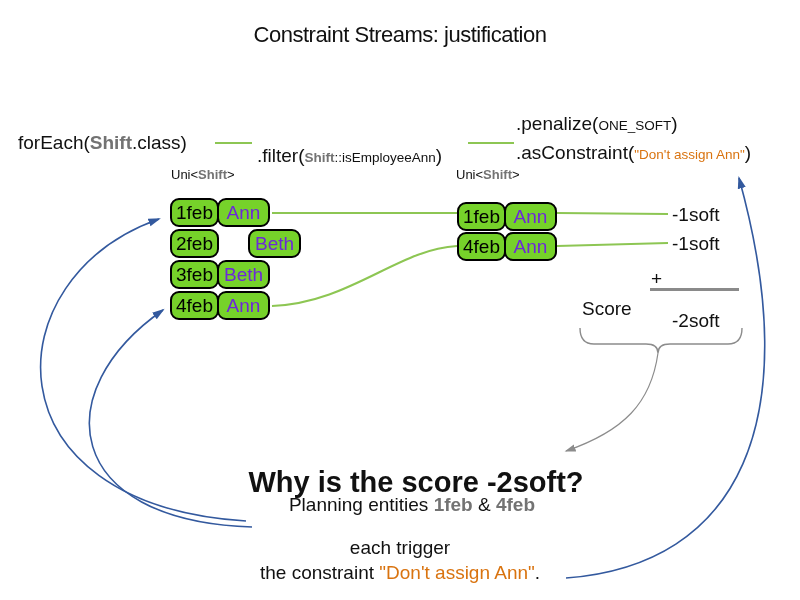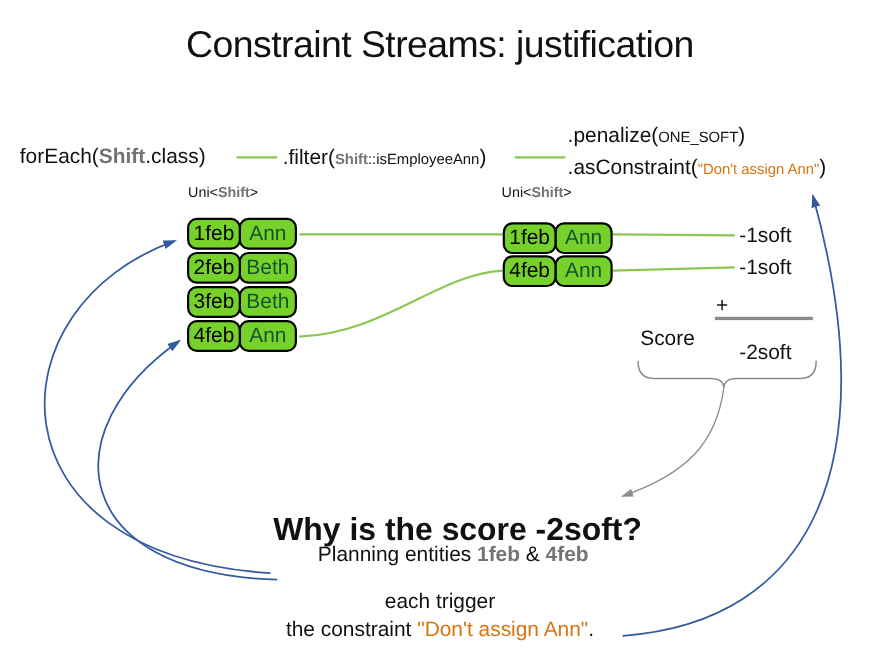--- a/index.html
+++ b/index.html
@@ -1,31 +1,31 @@
 <!DOCTYPE html>
 <html><head>
 <meta charset="utf-8">
 <style>
   html,body{margin:0;padding:0;background:#fff;}
   .slide{position:relative;width:800px;height:600px;background:#ffffff;overflow:hidden;
          font-family:"Liberation Sans",sans-serif;color:#111;}
   .abs{position:absolute;white-space:nowrap;}
   .center{left:0;width:800px;text-align:center;}
-  .title{top:22px;font-size:34px;letter-spacing:-0.5px;}
+  .title{top:22px;font-size:22px;letter-spacing:-0.5px;}
   .subtitle{top:66px;font-size:14px;}
   .code{font-size:19px;}
   .code .small{font-size:13.5px;}
   .green{color:#737373;font-weight:bold;}
   .orange{color:#d9730f;}
   .gray-sum-line{background:#8a8a8a;height:3px;width:89px;left:650px;top:288px;}
   .row{position:absolute;display:flex;}
   .cell{height:25px;border:2px solid #000;border-radius:9px;background:#76d22a;
         display:flex;align-items:center;justify-content:center;font-size:19px;}
   .cell.date{width:45px;color:#000;position:relative;z-index:2;}
-  .cell.name{width:49px;margin-left:-2px;z-index:1;color:#14532d;}
+  .cell.name{width:49px;margin-left:-2px;z-index:1;color:#6d28d9;}
   .uni{font-size:13px;}
   .scoretext{font-size:19px;}
   .why-heading{top:466px;font-size:29px;font-weight:bold;margin-left:16px;}
   .why-line{font-size:19px;}
   svg.overlay{position:absolute;left:0;top:0;}
 </style>
 </head>
 <body>
 
 <div class="slide">
@@ -57,21 +57,21 @@
     <path d="M252,527 C62,521 47,391 163,310" stroke-width="1.6" fill="none" marker-end="url(#mBlue)" stroke="#33599e"></path>
     <path d="M566,578 C740,565 806,420 739,178" stroke-width="1.6" fill="none" marker-end="url(#mBlue)" stroke="#33599e"></path>
   </svg>
 
   <div class="abs center title">Constraint Streams: justification</div>
 
   <div class="abs code" style="left:18px;top:132px;">
     <span>forEach(</span><span class="green">Shift</span><span>.class)</span>
   </div>
 
-  <div class="abs code" style="left:257px;top:133px;">
+  <div class="abs code" style="left:257px;top:145px;">
     <span>.filter(</span><span class="small green">Shift</span><span class="small">::isEmployeeAnn</span><span>)</span>
   </div>
 
   <div class="abs code" style="left:516px;top:113px;">
     <span>.penalize(</span><span class="small">ONE_SOFT</span><span>)</span>
   </div>
 
   <div class="abs code" style="left:516px;top:142px;">
     <span>.asConstraint(</span><span class="small orange">"Don't assign Ann"</span><span>)</span>
   </div>
@@ -81,21 +81,21 @@
   </div>
 
   <div class="abs uni" style="left:456px;top:167px;">
     <span>Uni&lt;</span><span class="green">Shift</span><span>&gt;</span>
   </div>
 
   <div class="row" style="left:170px;top:198px;">
     <div class="cell date">1feb</div>
     <div class="cell name">Ann</div>
   </div>
-  <div class="row" style="left:170px;top:229px;">
+  <div class="row" style="left:170px;top:229px;gap:31px;">
     <div class="cell date">2feb</div>
     <div class="cell name">Beth</div>
   </div>
   <div class="row" style="left:170px;top:260px;">
     <div class="cell date">3feb</div>
     <div class="cell name">Beth</div>
   </div>
   <div class="row" style="left:170px;top:291px;">
     <div class="cell date">4feb</div>
     <div class="cell name">Ann</div>

